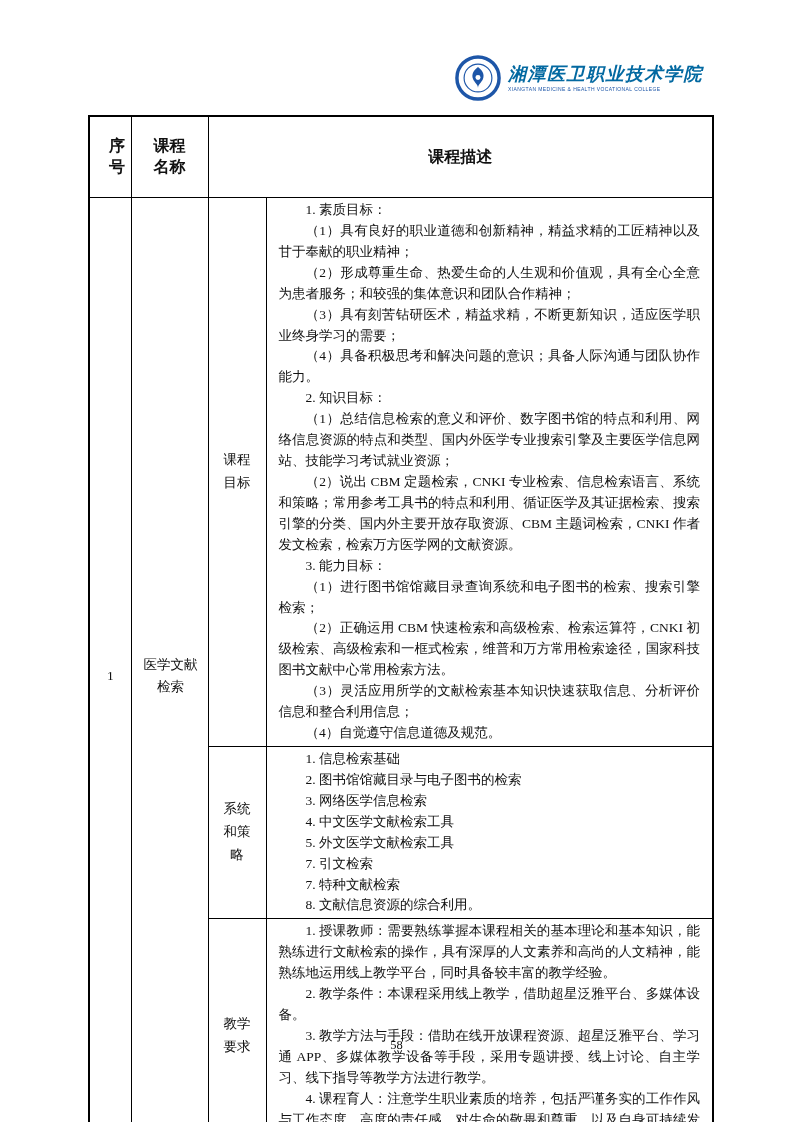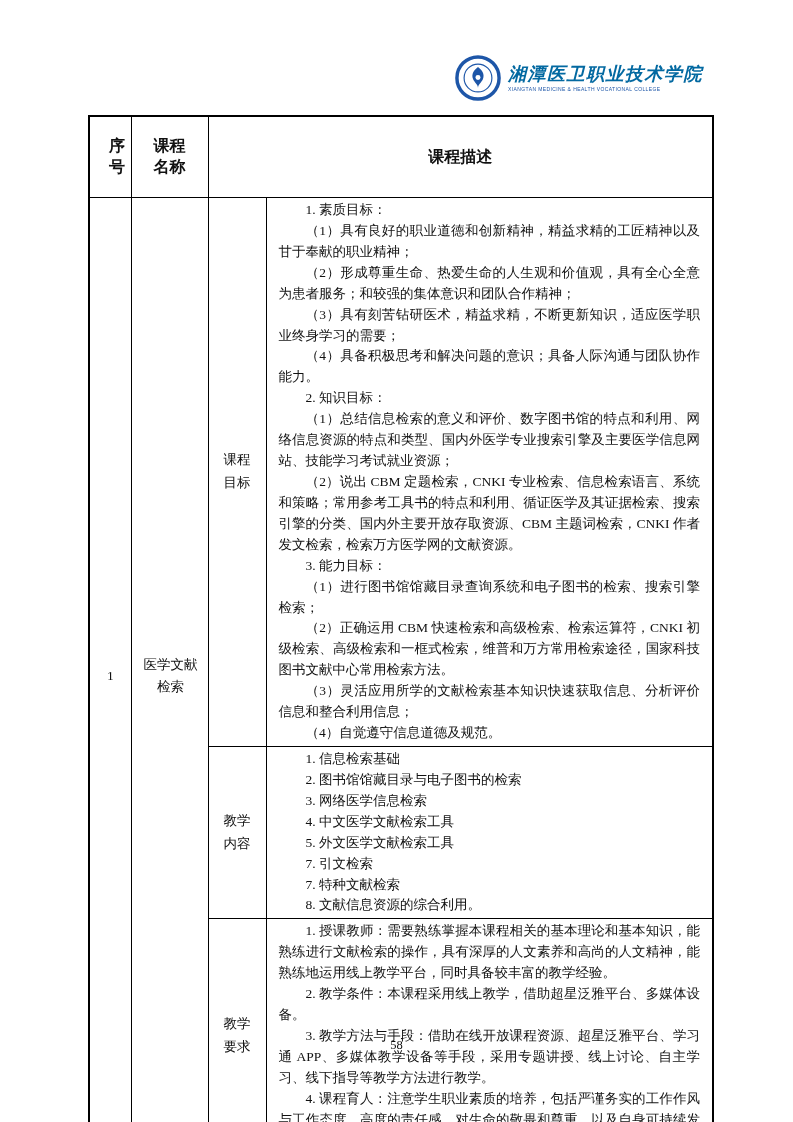--- a/index.html
+++ b/index.html
@@ -158,21 +158,21 @@
             <p class="para">（2）说出 CBM 定题检索，CNKI 专业检索、信息检索语言、系统和策略；常用参考工具书的特点和利用、循证医学及其证据检索、搜索引擎的分类、国内外主要开放存取资源、CBM 主题词检索，CNKI 作者发文检索，检索万方医学网的文献资源。</p>
             <p class="para">3. 能力目标：</p>
             <p class="para">（1）进行图书馆馆藏目录查询系统和电子图书的检索、搜索引擎检索；</p>
             <p class="para">（2）正确运用 CBM 快速检索和高级检索、检索运算符，CNKI 初级检索、高级检索和一框式检索，维普和万方常用检索途径，国家科技图书文献中心常用检索方法。</p>
             <p class="para">（3）灵活应用所学的文献检索基本知识快速获取信息、分析评价信息和整合利用信息；</p>
             <p class="para">（4）自觉遵守信息道德及规范。</p>
           </td>
       </tr>
       <tr>
         <td class="c-label">
-          <span class="lbl">教学内容</span>
+          <span class="lbl">系统和策略</span>
         </td>
         <td class="c-content">
             <p class="para">1. 信息检索基础</p>
             <p class="para">2. 图书馆馆藏目录与电子图书的检索</p>
             <p class="para">3. 网络医学信息检索</p>
             <p class="para">4. 中文医学文献检索工具</p>
             <p class="para">5. 外文医学文献检索工具</p>
             <p class="para">7. 引文检索</p>
             <p class="para">7. 特种文献检索</p>
             <p class="para">8. 文献信息资源的综合利用。</p>

